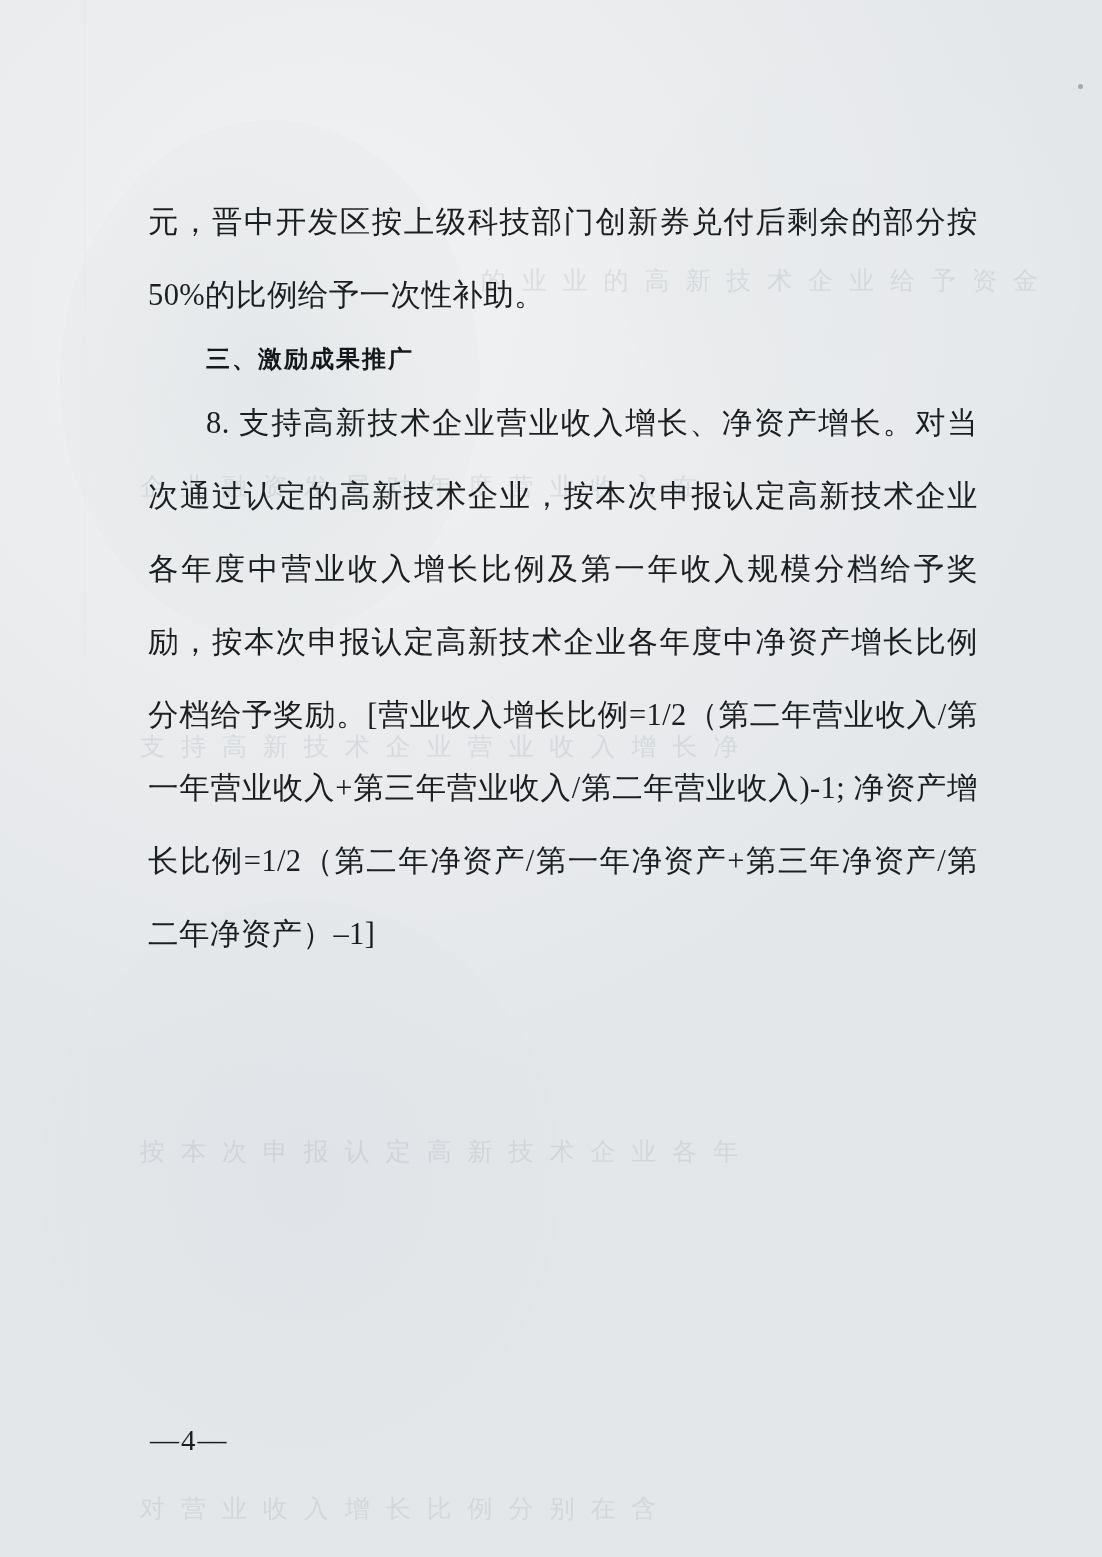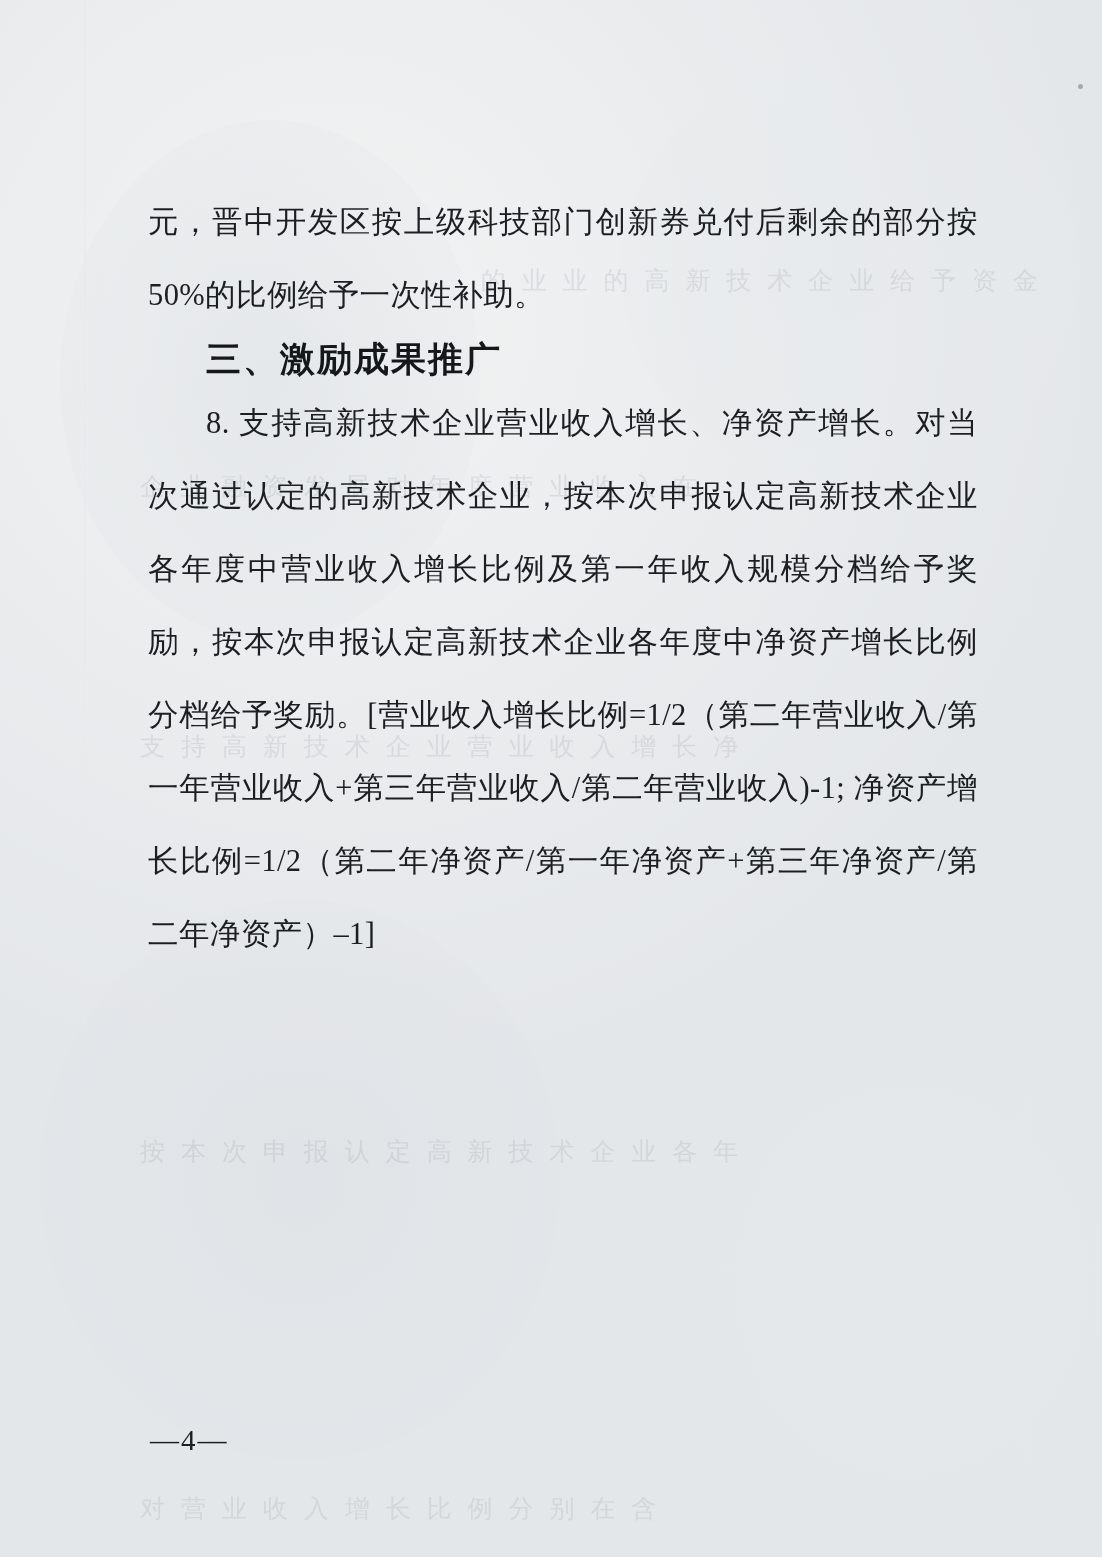--- a/index.html
+++ b/index.html
@@ -78,21 +78,21 @@
     color: #1c1f22;
     text-align: justify;
     letter-spacing: 0.4px;
     margin: 0;
   }
   .para.indent { text-indent: 58px; }
 
   .heading {
     font-family: "DejaVu Sans", sans-serif;
     font-weight: bold;
-    font-size: 35px;
+    font-size: 24px;
     line-height: 55px;
     color: #15181b;
     letter-spacing: 2px;
     margin: 0;
     text-indent: 58px;
   }
 
   
   #page-number {
     position: absolute;

